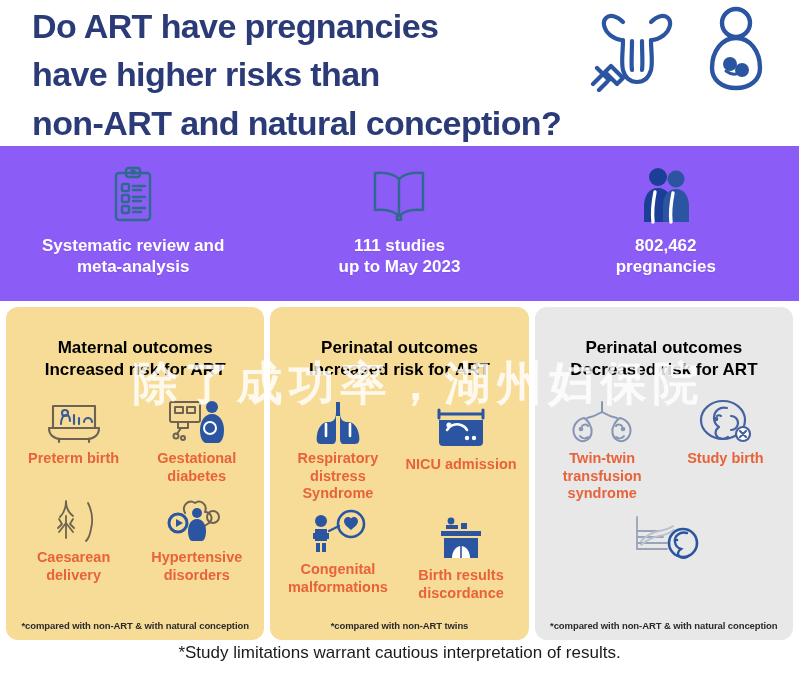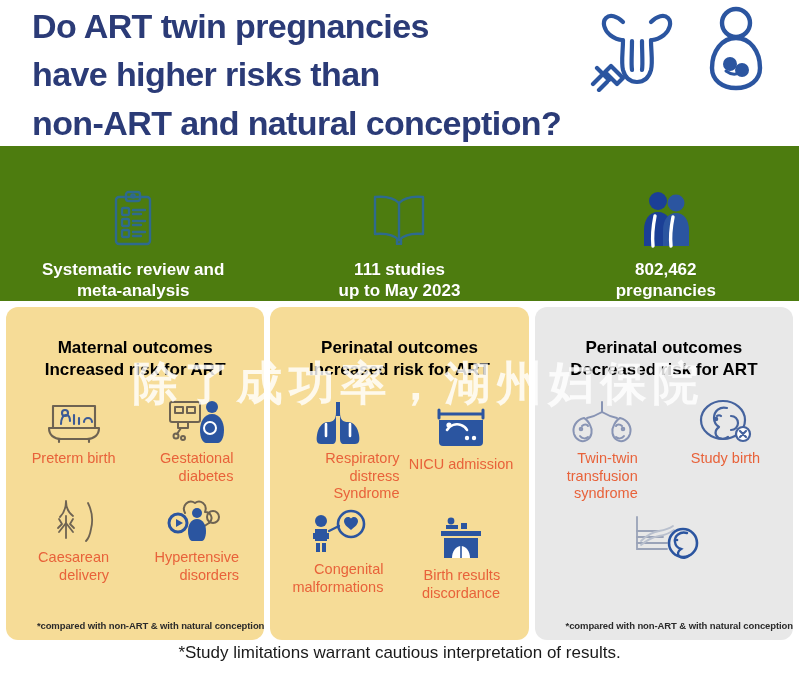--- a/index.html
+++ b/index.html
@@ -43,23 +43,23 @@
     width: 200px;
     height: 86px;
   }
   .hi-uterus { position: absolute; left: 0px; top: 2px; }
   .hi-preg   { position: absolute; left: 120px; top: 0px; }
 
   
   .stats-band {
     position: relative;
     height: 155px;
-    background: #4d7c0f;
-    display: flex;
-    align-items: flex-end;
+    background: #8b5cf6;
+    display: flex;
+    align-items: flex-start;
   }
   .stat {
     flex: 1;
     display: flex;
     flex-direction: column;
     align-items: center;
     padding-top: 18px;
   }
   .stat-icon {
     height: 62px;
@@ -127,34 +127,34 @@
   }
   .item-icon {
     height: 52px;
     display: flex;
     align-items: flex-end;
     justify-content: center;
   }
   .item-label {
     margin-top: 6px;
     color: #E8623A;
-    font-weight: normal;
+    font-weight: bold;
     font-size: 14.5px;
     line-height: 1.22;
-    text-align: right;
+    text-align: center;
     white-space: pre-line;
   }
   .item.wide { grid-column: 1 / span 2; }
 
   .panel-footnote {
     position: absolute;
     bottom: 9px;
     left: 0;
     width: 100%;
-    text-align: right;
+    text-align: center;
     color: #2A2A2A;
     font-weight: bold;
     font-size: 9.5px;
     letter-spacing: -0.1px;
   }
 
   
   .footer {
     height: 41px;
     display: flex;
@@ -185,21 +185,21 @@
     z-index: 50;
     padding-left: 19px;
   }
   .sup { font-size: 0.62em; vertical-align: super; }
 </style>
 </head>
 <body>
 
 <div class="header">
   <div class="title">
-    <span class="title-line">Do ART twin pregnancies</span>
+    <span class="title-line">Do ART have pregnancies</span>
     <span class="title-line">have higher risks than</span>
     <span class="title-line">non-ART and natural conception?</span>
   </div>
 
   <div class="header-icons">
 
     <span class="hi-uterus">
       <svg width="96" height="84" viewBox="0 0 96 84" fill="none" stroke="#2B55A0" stroke-width="4.2" stroke-linecap="round" stroke-linejoin="round">
         <path d="M42 14c-6-6-13-8-17-4s-2 12 4 17c4 3 9 5 12 5"></path>
         <path d="M70 14c6-6 13-8 17-4s2 12-4 17c-4 3-9 5-12 5"></path>
@@ -414,20 +414,21 @@
             </g>
             <path d="M17 43c0-7 4-12 9-12s9 5 9 12z" fill="#ffffff"></path>
             <path d="M26 31v12" stroke="#2B55A0" stroke-width="1.6"></path>
           </svg>
         </div>
         <div class="item-label">Birth results
 discordance</div>
       </div>
     </div>
 
+    <div class="panel-footnote">*compared with non-ART twins</div>
   </div>
 
   <div class="panel gray">
     <div class="panel-title">Perinatal outcomes
 Decreased risk for ART</div>
 
     <div class="items-grid">
       <div class="item">
         <div class="item-icon">
           <svg width="72" height="46" viewBox="0 0 72 46" fill="none" stroke="#8894B4" stroke-width="2" stroke-linecap="round" stroke-linejoin="round">

